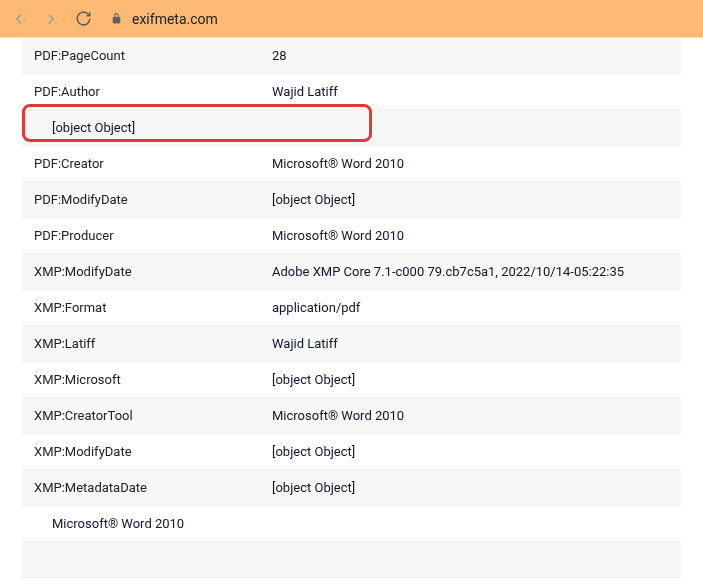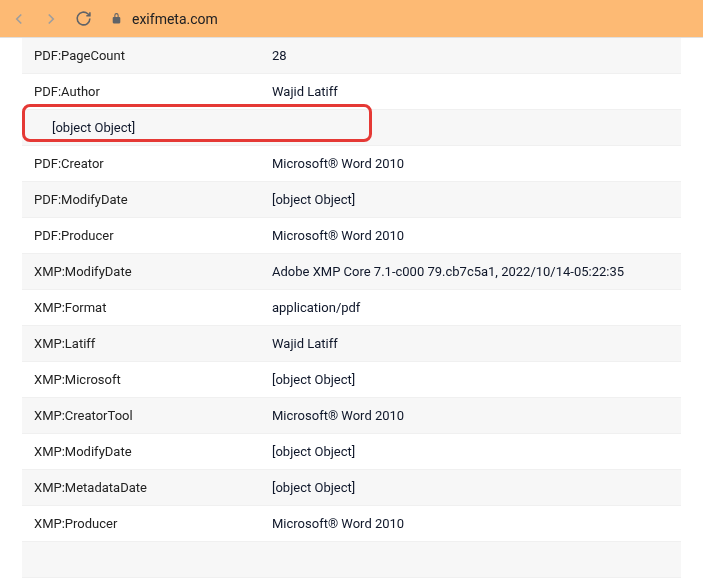--- a/index.html
+++ b/index.html
@@ -165,19 +165,18 @@
       </div>
       <div class="meta-row">
         <div class="meta-key">XMP:ModifyDate</div>
         <div class="meta-value">[object Object]</div>
       </div>
       <div class="meta-row">
         <div class="meta-key">XMP:MetadataDate</div>
         <div class="meta-value">[object Object]</div>
       </div>
       <div class="meta-row">
-        <div class="meta-key">XMP:Producer</div>
         <div class="meta-value">Microsoft® Word 2010</div>
       </div>
       <div class="meta-row"></div>
     </div>
   <div class="highlight-box"></div>
 </div>
 
 </body></html>

